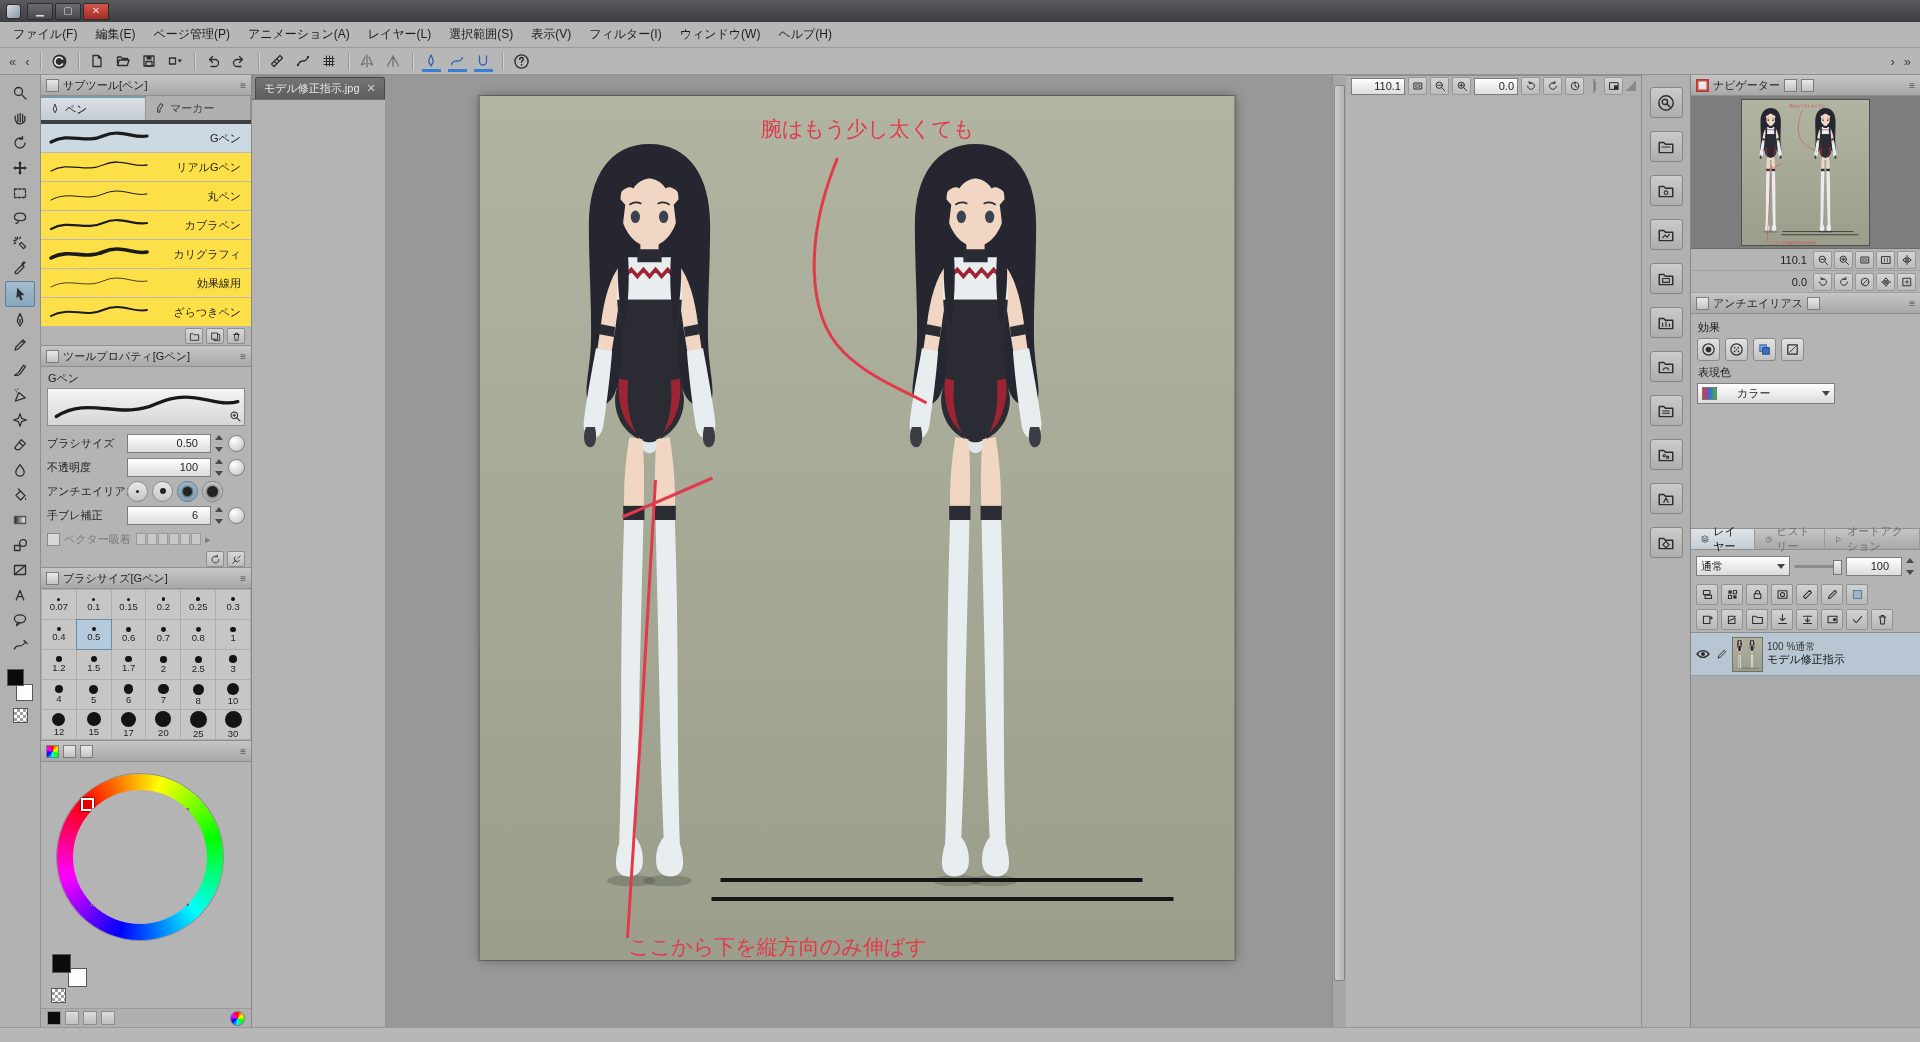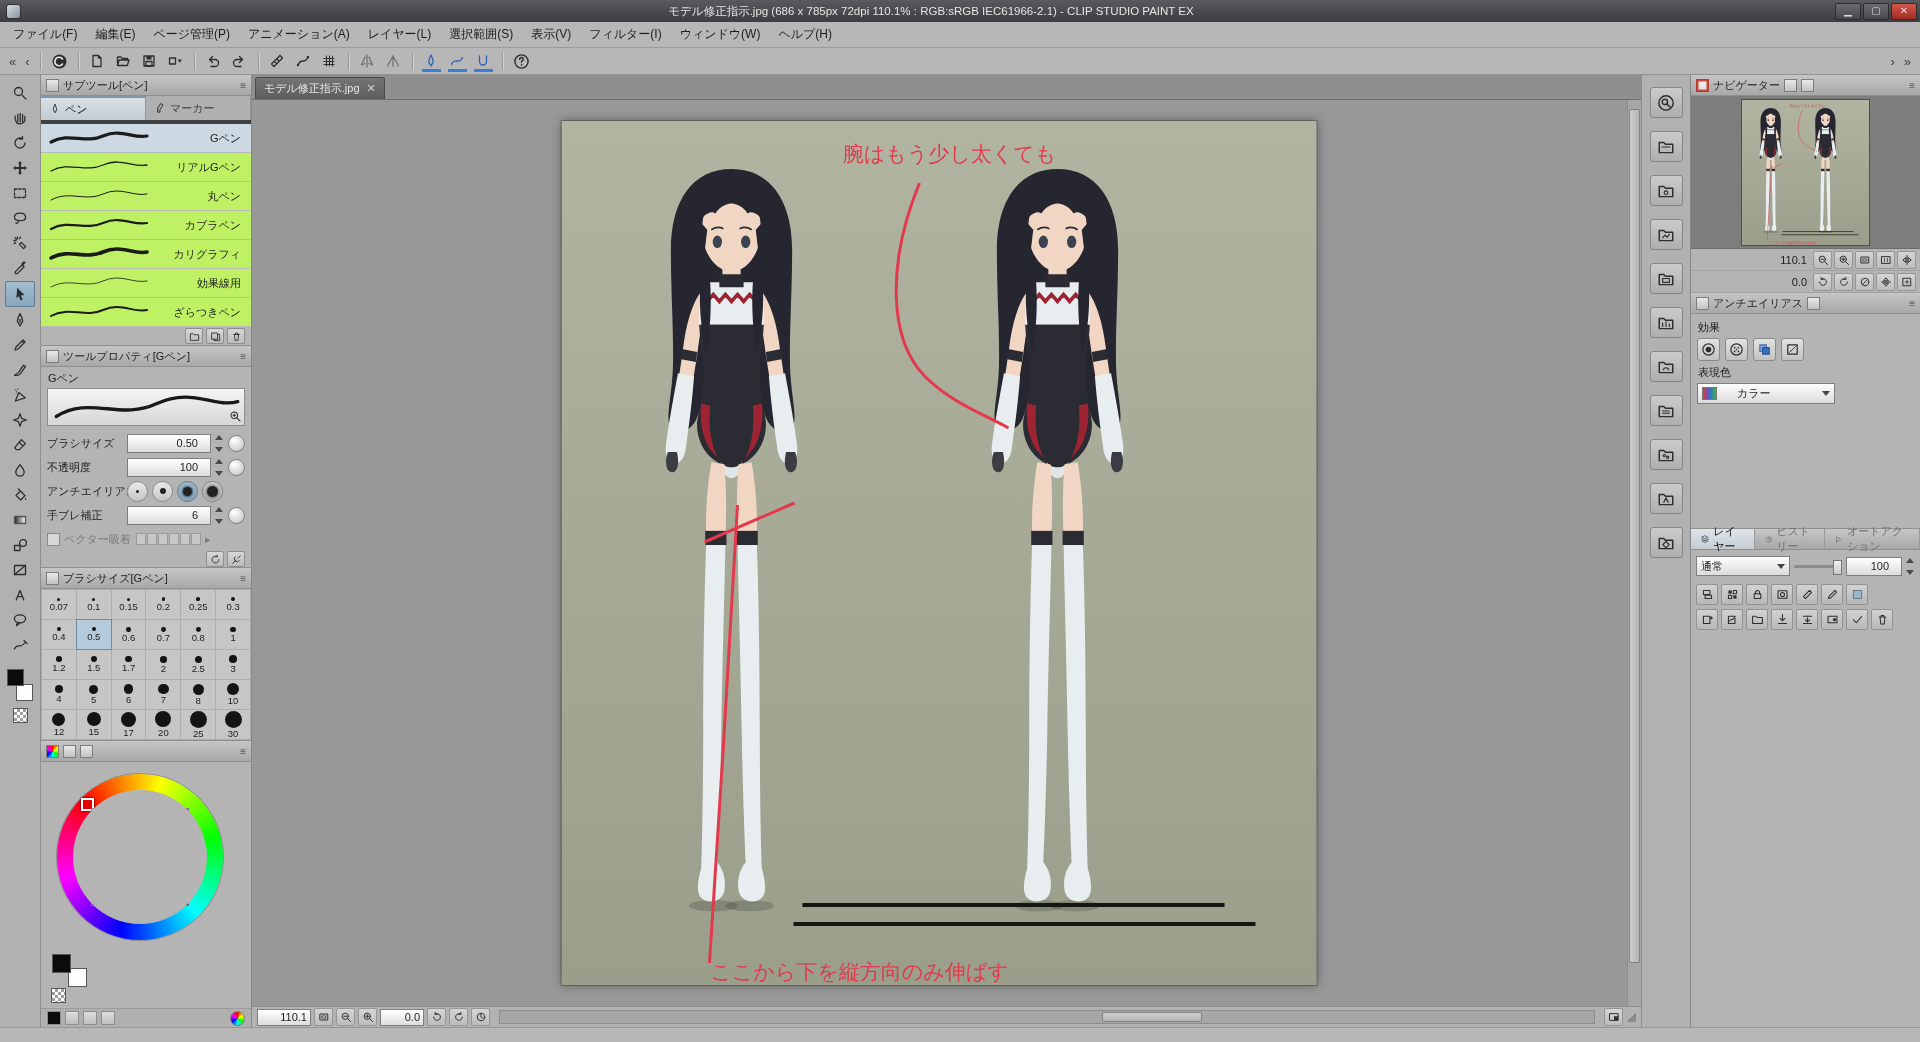--- a/index.html
+++ b/index.html
@@ -36,21 +36,21 @@
   .trans-chip{width:13px;height:13px;border:1px solid #55585a;margin-top:6px;flex:none}
   
   .leftpanels{width:210px;background:#b4b4b4;border-right:1px solid #878787;display:flex;flex-direction:column}
   .phead{height:20px;background:linear-gradient(#c6c6c6,#a8a8a8);border-bottom:1px solid #8f8f8f;display:flex;align-items:center;gap:4px;padding:0 5px;font-size:11px;flex:none}
   .phead .sq{width:11px;height:11px;border:1px solid #7c7c7c;background:linear-gradient(#e9e9e9,#c2c2c2);flex:none}
   .pmenu{margin-left:auto;color:#555;font-size:10px}
   .subtabs{height:24px;display:flex;border-bottom:4px solid #404040;background:#0c4a6e;flex:none}
   .subtab{flex:1;display:flex;align-items:center;gap:4px;padding:0 8px;font-size:11px;border-right:1px solid #949494;background:#b0b0b0;color:#3a3a3a}
   .subtab.on{background:linear-gradient(#d9e0e5,#c3ccd3);border-top:2px solid #7d97ab;color:#111}
   .sub-list{flex:none;background:#c9c9c9}
-  .sub-row{height:28px;display:flex;align-items:center;padding:0 6px;border-bottom:1px solid #b9b9b9;background:#bef264}
+  .sub-row{height:28px;display:flex;align-items:center;padding:0 6px;border-bottom:1px solid #b9b9b9;background:#fde047}
   .sub-row.sel{background:#ccd8e2}
   .stroke-svg{width:104px;height:18px;flex:none}
   .sub-name{flex:1;text-align:right;font-size:11px;padding-right:4px;white-space:nowrap}
   .sub-foot{height:18px;display:flex;align-items:center;justify-content:flex-end;gap:3px;padding:0 6px;background:#b4b4b4;border-bottom:1px solid #8f8f8f;flex:none}
   .mini-btn{width:16px;height:14px;display:flex;align-items:center;justify-content:center;border:1px solid #8e8e8e;background:linear-gradient(#d8d8d8,#bcbcbc);border-radius:2px}
   
   .tp-body{padding:2px 6px 0;flex:none}
   .tp-name{font-size:11px;margin:2px 1px}
   .tp-preview{height:36px;background:linear-gradient(#f5f5f5,#d6d6d6);border:1px solid #8c8c8c;position:relative;margin-bottom:5px}
   .tp-preview .mag{position:absolute;right:2px;bottom:2px}
@@ -80,21 +80,21 @@
   .wheel{position:absolute;left:16px;top:12px;width:166px;height:166px;border-radius:50%;background:conic-gradient(from 315deg,#f00,#ff0,#0f0,#0ff,#00f,#f0f,#f00);box-shadow:0 0 0 1px #8e8e8e}
   .wheel::after{content:"";position:absolute;inset:16px;border-radius:50%;background:#b4b4b4}
   .hue-marker{position:absolute;left:24px;top:24px;width:9px;height:9px;border:2px solid #fff;box-shadow:0 0 2px #000;background:#e40000}
   .svbox{position:absolute;left:50%;top:50%;transform:translate(-50%,-50%);width:96px;height:96px;background:linear-gradient(to top,#000,rgba(0,0,0,0)),linear-gradient(to right,#fff,#f00);border:1px solid #777}
   .sv-marker{position:absolute;left:4px;bottom:4px;width:7px;height:7px;border:1.5px solid #fff;border-radius:50%;box-shadow:0 0 1px #000}
   .color-chips{position:absolute;left:10px;bottom:24px;width:36px;height:50px}
   .color-footer{position:absolute;left:0;right:0;bottom:0;height:18px;background:#b0b0b0;border-top:1px solid #9c9c9c;display:flex;align-items:center;gap:4px;padding:0 6px}
   .rainbow{width:13px;height:13px;border-radius:50%;background:conic-gradient(#f00,#ff0,#0f0,#0ff,#00f,#f0f,#f00);margin-left:auto;border:1px solid #777}
   .tinybtn{width:12px;height:12px;border:1px solid #8e8e8e;background:linear-gradient(#dcdcdc,#bfbfbf)}
   
-  .center{flex:1;display:flex;flex-direction:column;min-width:0}
+  .center{flex:1;display:flex;min-width:0}
   .doc-tabbar{height:24px;background:#8f8f8f;border-bottom:1px solid #6f6f6f;display:flex;align-items:flex-end;padding-left:3px;flex:none}
   .doc-tab{height:21px;background:linear-gradient(#757575,#5d5d5d);color:#e8e8e8;font-size:11px;display:flex;align-items:center;gap:7px;padding:0 8px;border:1px solid #4a4a4a;border-bottom:none;border-radius:3px 3px 0 0}
   .doc-close{color:#d0d0d0;font-size:11px;line-height:1}
   .viewport{flex:1;position:relative;background:#989898;overflow:hidden}
   .docwrap{position:absolute;left:calc(50% - 8px);top:21px;transform:translateX(-50%);box-shadow:0 0 10px rgba(0,0,0,.38);outline:1px solid rgba(0,0,0,.25);font-size:0}
   .vscroll{position:absolute;top:0;right:0;bottom:0;width:13px;background:#a6a6a6;border-left:1px solid #8d8d8d}
   .vthumb{position:absolute;left:1px;right:1px;top:1%;height:94%;background:linear-gradient(90deg,#cdcdcd,#b5b5b5);border:1px solid #838383;border-radius:2px}
   .canvas-bar{height:20px;background:#b2b2b2;border-top:1px solid #8d8d8d;display:flex;align-items:center;gap:3px;padding:0 5px;font-size:11px;flex:none}
   .cv-field{width:46px;height:15px;background:linear-gradient(#fff,#ddd);border:1px solid #7e7e7e;display:flex;align-items:center;justify-content:flex-end;padding:0 3px}
   .sicon{width:17px;height:16px;display:flex;align-items:center;justify-content:center;border:1px solid #979797;background:linear-gradient(#d5d5d5,#bcbcbc);border-radius:2px;flex:none}
@@ -195,21 +195,20 @@
       <path d="M143,421 L233,382" stroke="#e23a4c" stroke-width="3"></path>
       <path d="M176,384 C168,520 158,700 148,842" stroke="#e23a4c" stroke-width="3" fill="none"></path>
       <text x="388" y="40" text-anchor="middle" font-size="21" fill="#e23a4c" font-family="Liberation Sans, sans-serif">腕はもう少し太くても</text>
       <text x="298" y="858" text-anchor="middle" font-size="21" fill="#e23a4c" font-family="Liberation Sans, sans-serif">ここから下を縦方向のみ伸ばす</text>
     </g>
   </defs>
 </svg>
 
 <div class="titlebar">
   <div class="app-icon"></div>
-  <div class="title-text">モデル修正指示.jpg (686 x 785px 72dpi 110.1% : RGB:sRGB IEC61966-2.1)  - CLIP STUDIO PAINT EX</div>
   <div class="win-controls">
     <div class="winbtn">▁</div>
     <div class="winbtn">▢</div>
     <div class="winbtn close">✕</div>
   </div>
 </div>
 
 <div class="menubar" id="menu-items">
     <div class="menu-item">ファイル(F)</div>
     <div class="menu-item">編集(E)</div>
@@ -1165,16 +1164,36 @@
           <svg class="ic" width="13" height="13" viewBox="0 0 16 16">
             <path d="M3 8.5 L6.5 12 L13 4.5"></path>
           </svg>
         </div>
       <div class="laybtn">
           <svg class="ic" width="13" height="13" viewBox="0 0 16 16">
             <path d="M4 5 H12 M5 5 L5.8 13.5 H10.2 L11 5 M6.5 5 V3 H9.5 V5"></path>
           </svg>
         </div>
     </div>
+    <div class="layer-list">
+      <div class="layer-row">
+        <svg class="ic" width="16" height="16" viewBox="0 0 16 16">
+            <path d="M2 8 C5.5 3.5 10.5 3.5 14 8 C10.5 12.5 5.5 12.5 2 8 Z"></path>
+            <circle cx="8" cy="8" r="2" class="fill"></circle>
+          </svg>
+        <svg class="ic" width="12" height="12" viewBox="0 0 16 16">
+            <path d="M3 13 L4 10 L11 3 L13 5 L6 12 Z"></path>
+          </svg>
+        <div class="lthumb">
+          <svg width="29" height="33" viewBox="0 0 755 864">
+              <use href="#docart"></use>
+            </svg>
+        </div>
+        <div>
+          <div class="ltext1">100 %通常</div>
+          <div class="ltext2">モデル修正指示</div>
+        </div>
+      </div>
+    </div>
   </div>
 </div>
 
 <div class="bottomstrip"></div>
 
 </body></html>

